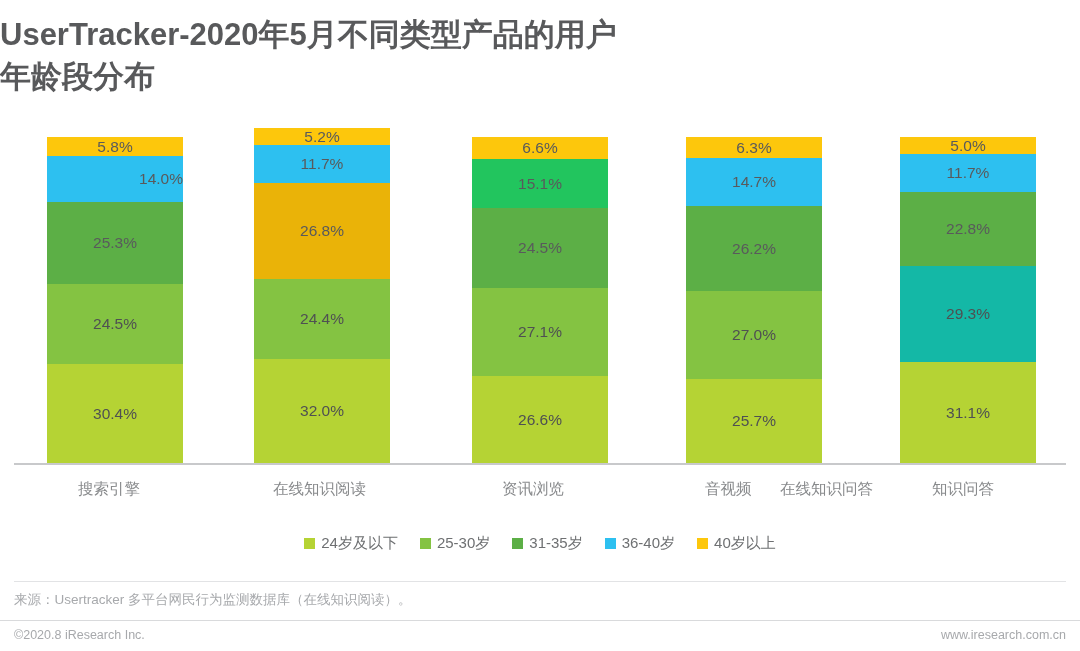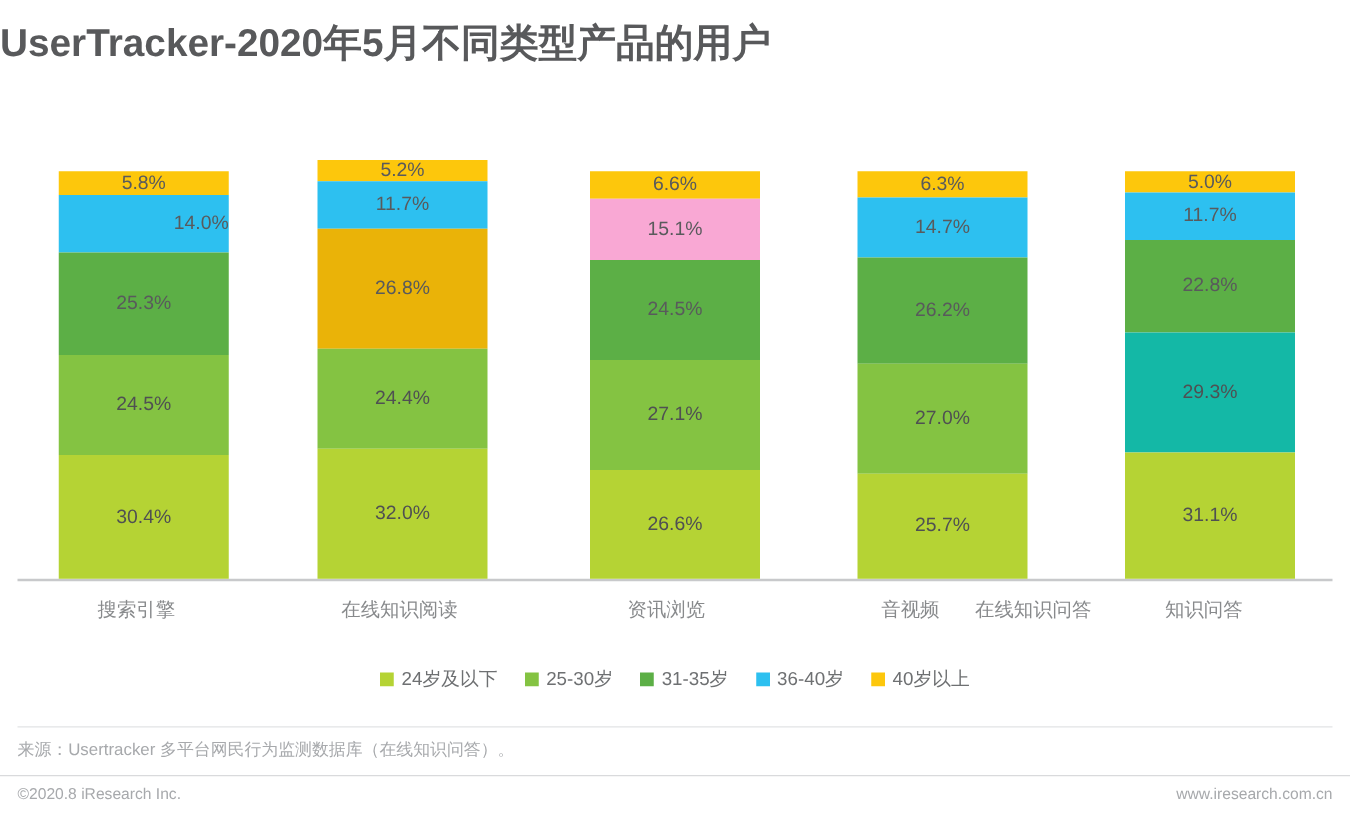--- a/index.html
+++ b/index.html
@@ -158,20 +158,21 @@
     white-space: nowrap;
   }
 </style>
 </head>
 <body>
 
 <div id="page">
 
   <div class="title-block">
     <div class="title-line">UserTracker-2020年5月不同类型产品的用户</div>
+    <div class="title-line">年龄段分布</div>
   </div>
 
   <div class="plot">
     <div class="axis-line"></div>
     <div id="bars-container">
         <div class="bar" style="left: 47px; margin-top: 20px;">
           <div class="seg seg-0" style="background: rgb(253, 199, 12); height: 18.908px;">
             <span class="seg-label">5.8%</span>
           </div>
           <div class="seg seg-1" style="background: rgb(45, 192, 240); height: 45.64px; justify-content: flex-end;">
@@ -201,21 +202,21 @@
             <span class="seg-label">24.4%</span>
           </div>
           <div class="seg seg-4" style="background: rgb(181, 211, 52); height: 104.32px;">
             <span class="seg-label">32.0%</span>
           </div>
         </div>
         <div class="bar" style="left: 472px;">
           <div class="seg seg-0" style="background: rgb(253, 199, 12); height: 21.516px;">
             <span class="seg-label">6.6%</span>
           </div>
-          <div class="seg seg-1" style="background: #f9a8d4; height: 49.226px;">
+          <div class="seg seg-1" style="background: #22c55e; height: 49.226px;">
             <span class="seg-label">15.1%</span>
           </div>
           <div class="seg seg-2" style="background: rgb(92, 175, 70); height: 79.87px;">
             <span class="seg-label">24.5%</span>
           </div>
           <div class="seg seg-3" style="background: rgb(132, 195, 66); height: 88.346px;">
             <span class="seg-label">27.1%</span>
           </div>
           <div class="seg seg-4" style="background: rgb(181, 211, 52); height: 86.716px;">
             <span class="seg-label">26.6%</span>
@@ -284,19 +285,19 @@
         <span class="legend-swatch" style="background: rgb(45, 192, 240);"></span>
         <span class="legend-text">36-40岁</span>
       </div>
       <div class="legend-item">
         <span class="legend-swatch" style="background: rgb(253, 199, 12);"></span>
         <span class="legend-text">40岁以上</span>
       </div>
     </div>
 
   <div class="source-rule"></div>
-  <div class="source">来源：Usertracker 多平台网民行为监测数据库（在线知识问答）。</div>
+  <div class="source">来源：Usertracker 多平台网民行为监测数据库（在线知识阅读）。</div>
 
   <div class="footer-rule"></div>
   <div class="footer-left">©2020.8 iResearch Inc.</div>
   <div class="footer-right">www.iresearch.com.cn</div>
 
 </div>
 
 </body></html>

